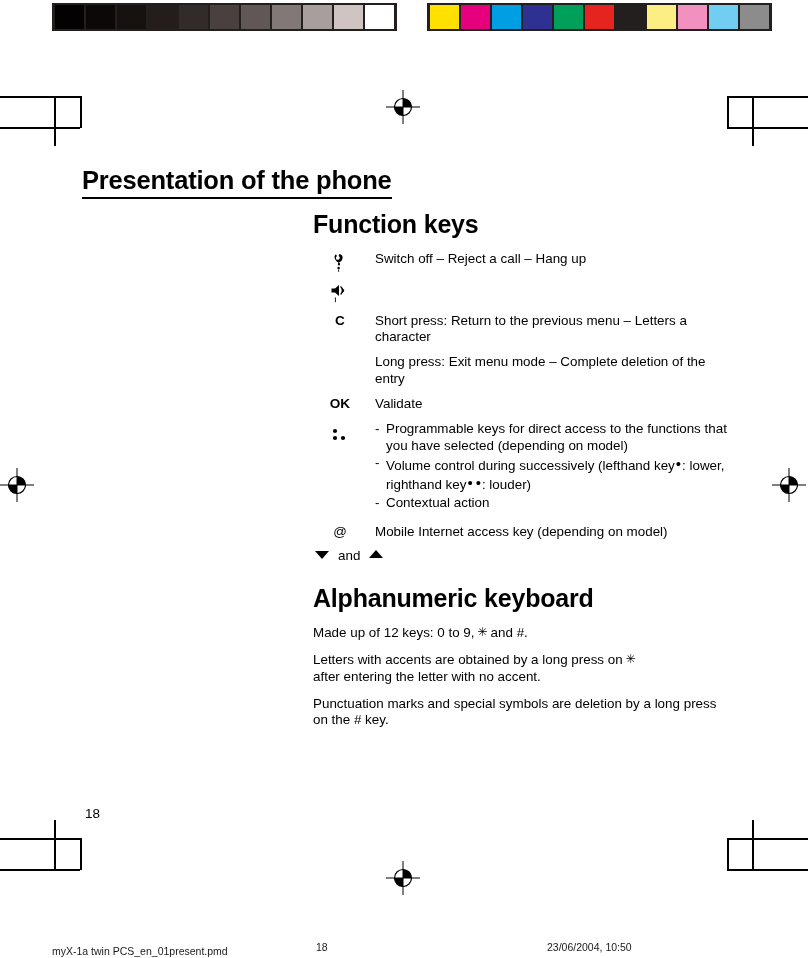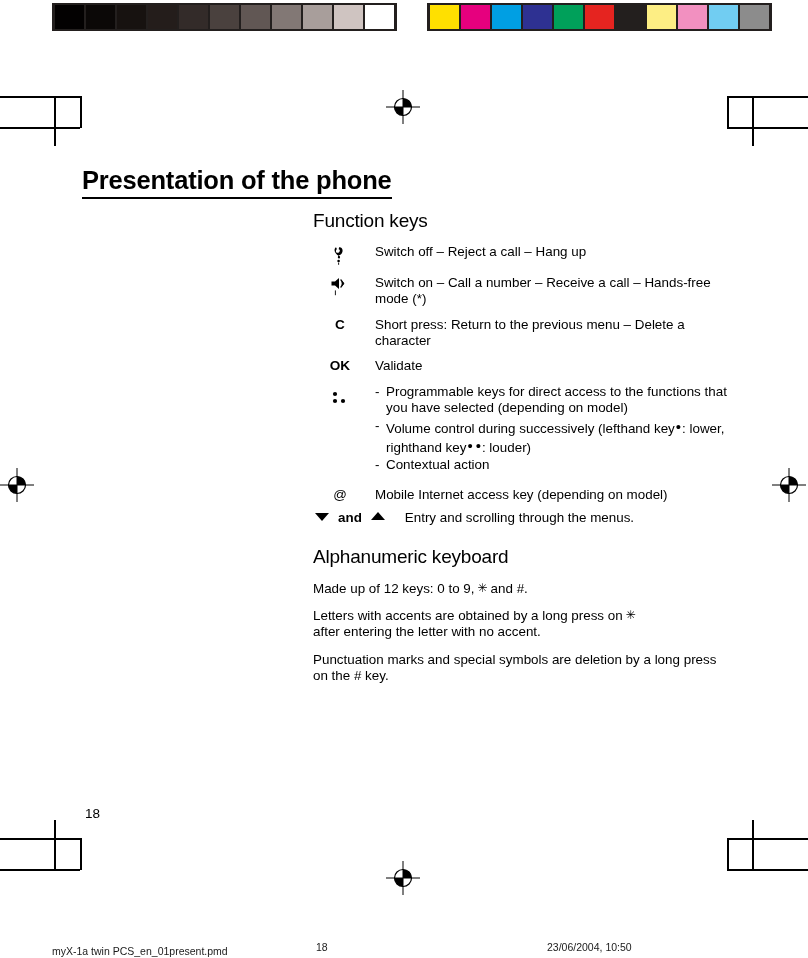--- a/index.html
+++ b/index.html
@@ -60,22 +60,22 @@
   }
 
   .content {
     position: absolute;
     left: 313px;
     top: 211px;
     width: 420px;
   }
 
   h2.section-head {
-    font-size: 19px;
-    font-weight: normal;
+    font-size: 25px;
+    font-weight: bold;
     margin: 0 0 12px 0;
     letter-spacing: -0.2px;
     line-height: 1.1;
   }
   h2.section-head.second {
     margin-top: 22px;
     margin-bottom: 13px;
   }
 
   .keyrow {
@@ -115,21 +115,21 @@
     flex: 0 0 11px;
   }
 
   .arrowrow {
     display: flex;
     align-items: baseline;
     font-size: 13.4px;
     margin-bottom: 8px;
     margin-top: 1px;
   }
-  .arrowrow .and-word { margin: 0 7px; font-weight: bold; }
+  .arrowrow .and-word { margin: 0 7px; }
   .arrowrow .arrow-text { margin-left: 18px; }
 
   p.body-para {
     margin: 4px 0 11px 0;
     font-size: 13.4px;
     line-height: 1.22;
   }
 
   
   .glyph-star { font-size: 12px; vertical-align: 1px; padding: 0 3px;}
@@ -263,30 +263,33 @@
   <div class="keyrow">
     <div class="keycell center">
       <svg class="icon" style="margin:2px auto 0;" width="20" height="20" viewBox="0 0 20 20">
         <path d="M1.5 4.5 L5.0 4.5 L9.0 1.0 L9.0 12.0 L5.0 8.5 L1.5 8.5 Z" fill="#000"></path>
         <path d="M10.6 2.6 A5.2 5.2 0 0 1 10.6 10.4" fill="none" stroke="#000" stroke-width="1.3"></path>
         <path d="M11.9 4.1 A3.3 3.3 0 0 1 11.9 8.9" fill="none" stroke="#000" stroke-width="1.2"></path>
         <path d="M13.3 5.4 A1.8 1.8 0 0 1 13.3 7.6" fill="none" stroke="#000" stroke-width="1.1"></path>
         <rect x="4.9" y="13.4" width="0.9" height="4.8" fill="#000"></rect>
       </svg>
     </div>
-    <div class="desccell">Switch on – Call a number – Receive a call – Hands-free mode (*)</div>
   </div>
 
   <div class="keyrow">
     <div class="keycell center">
       <span class="keycell-label">C</span>
     </div>
-    <div class="desccell">Short press: Return to the previous menu – Delete a character</div>
-  </div>
-
+    <div class="desccell">Short press: Return to the previous menu – Letters a character</div>
+  </div>
+
+  <div class="keyrow">
+    <div class="keycell center"></div>
+    <div class="desccell">Long press: Exit menu mode – Complete deletion of the entry</div>
+  </div>
 
   <div class="keyrow">
     <div class="keycell center">
       <span class="keycell-label">OK</span>
     </div>
     <div class="desccell">Validate</div>
   </div>
 
   <div class="keyrow" style="margin-bottom:12px;">
     <div class="keycell center">
@@ -322,21 +325,20 @@
   </div>
 
   <div class="arrowrow">
     <svg class="inline-svg" width="18" height="11" viewBox="0 0 18 11">
       <path d="M2 2 L16 2 L9 10 Z" fill="#000"></path>
     </svg>
     <span class="and-word">and</span>
     <svg class="inline-svg" width="18" height="11" viewBox="0 0 18 11">
       <path d="M2 9 L16 9 L9 1 Z" fill="#000"></path>
     </svg>
-    <span class="arrow-text">Entry and scrolling through the menus.</span>
   </div>
 
   <h2 class="section-head second">Alphanumeric keyboard</h2>
 
   <p class="body-para"><span>Made up of 12 keys: 0 to 9,</span><span class="glyph-star">✳</span><span>and #.</span></p>
 
 
   <p class="body-para"><span>Letters with accents are obtained by a long press on</span><span class="glyph-star">✳</span><br><span>after entering the letter with no accent.</span></p>
 
   <p class="body-para">Punctuation marks and special symbols are deletion by a long press on the # key.</p>

